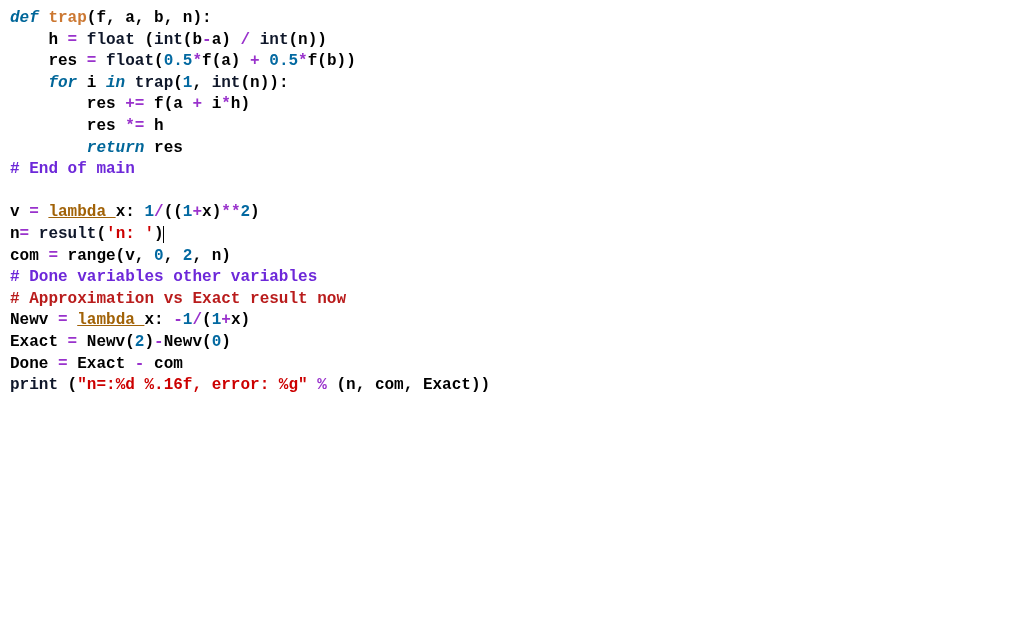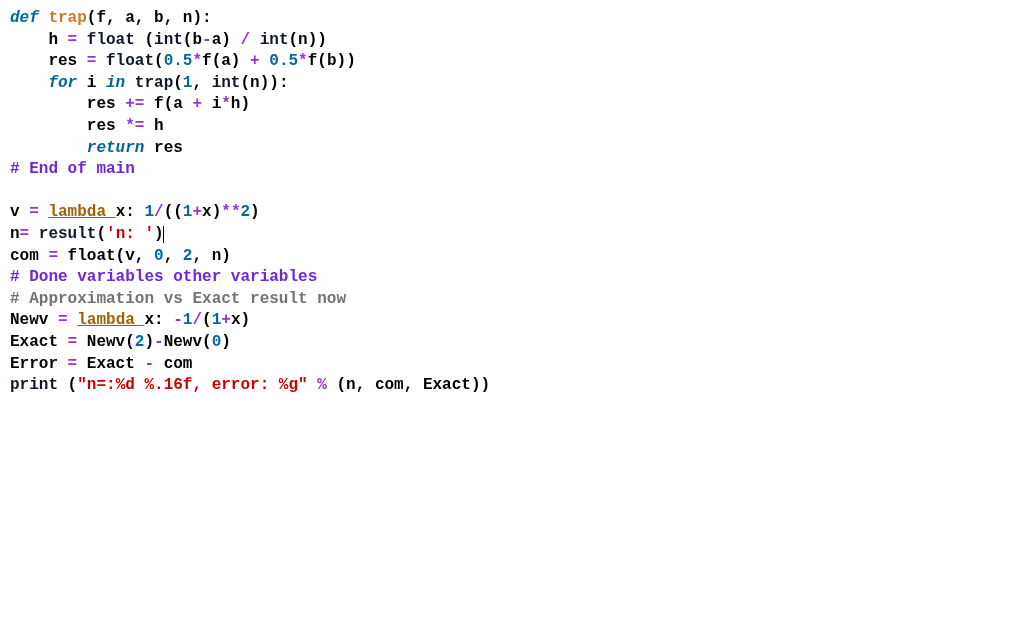--- a/index.html
+++ b/index.html
@@ -14,21 +14,21 @@
     -webkit-font-smoothing: antialiased;
   }
   .code-block { white-space: pre; }
   .kw-def   { color: #006699; font-style: italic; }    
   .kw-flow  { color: #006699; font-style: italic; }    
   .fname    { color: #CC7832; text-align: right; }    
   .builtin  { color: #0f172a; }    
   .num      { color: #0369a1; }    
   .str      { color: #CC0000; }    
   .cmt-red  { color: #6d28d9; }    
-  .cmt-blu  { color: #737373; }    
+  .cmt-blu  { color: #b91c1c; }    
   .op       { color: #9932CC; }    
   .lamkey   { color: #a16207; text-decoration: underline; }    
   .cursor {
     display: inline-block;
     width: 1px;
     height: 1.05em;
     background: #000;
     vertical-align: text-bottom;
     margin-left: -1px;
   }
@@ -40,20 +40,20 @@
 <span><span>    </span><span>h </span><span class="op">= </span><span class="builtin">float </span><span>(</span><span class="builtin">int</span><span>(b</span><span class="op">-</span><span>a) </span><span class="op">/</span><span> </span><span class="builtin">int</span><span>(n))</span></span>
 <span><span>    </span><span>res </span><span class="op">= </span><span class="builtin">float</span><span>(</span><span class="num">0.5</span><span class="op">*</span><span>f(a) </span><span class="op">+</span><span> </span><span class="num">0.5</span><span class="op">*</span><span>f(b))</span></span>
 <span><span>    </span><span class="kw-flow">for </span><span>i </span><span class="kw-flow">in </span><span class="builtin">trap</span><span>(</span><span class="num">1</span><span>, </span><span class="builtin">int</span><span>(n)):</span></span>
 <span><span>        </span><span>res </span><span class="op">+= </span><span>f(a </span><span class="op">+</span><span> i</span><span class="op">*</span><span>h)</span></span>
 <span><span>        </span><span>res </span><span class="op">*= </span><span>h</span></span>
 <span><span>        </span><span class="kw-flow">return </span><span>res</span></span>
 <span><span class="cmt-red"># End of main</span></span>
 <span><span></span></span>
 <span><span>v </span><span class="op">= </span><span class="lamkey">lambda </span><span>x: </span><span class="num">1</span><span class="op">/</span><span>((</span><span class="num">1</span><span class="op">+</span><span>x)</span><span class="op">**</span><span class="num">2</span><span>)</span></span>
 <span><span>n</span><span class="op">= </span><span class="builtin">result</span><span>(</span><span class="str">'n: '</span><span>)</span><span class="cursor"></span></span>
-<span><span>com </span><span class="op">= </span><span>float(v, </span><span class="num">0</span><span>, </span><span class="num">2</span><span>, n)</span></span>
+<span><span>com </span><span class="op">= </span><span>range(v, </span><span class="num">0</span><span>, </span><span class="num">2</span><span>, n)</span></span>
 <span><span class="cmt-red"># Done variables other variables</span></span>
 <span><span class="cmt-blu"># Approximation vs Exact result now</span></span>
 <span><span>Newv </span><span class="op">= </span><span class="lamkey">lambda </span><span>x: </span><span class="op">-</span><span class="num">1</span><span class="op">/</span><span>(</span><span class="num">1</span><span class="op">+</span><span>x)</span></span>
 <span><span>Exact </span><span class="op">= </span><span>Newv(</span><span class="num">2</span><span>)</span><span class="op">-</span><span>Newv(</span><span class="num">0</span><span>)</span></span>
-<span><span>Error </span><span class="op">= </span><span>Exact </span><span class="op">-</span><span> com</span></span>
+<span><span>Done </span><span class="op">= </span><span>Exact </span><span class="op">-</span><span> com</span></span>
 <span><span class="builtin">print </span><span>(</span><span class="str">"n=:%d %.16f, error: %g"</span><span> </span><span class="op">%</span><span> (n, com, Exact))</span></span>
 </div>
 
 </body></html>

